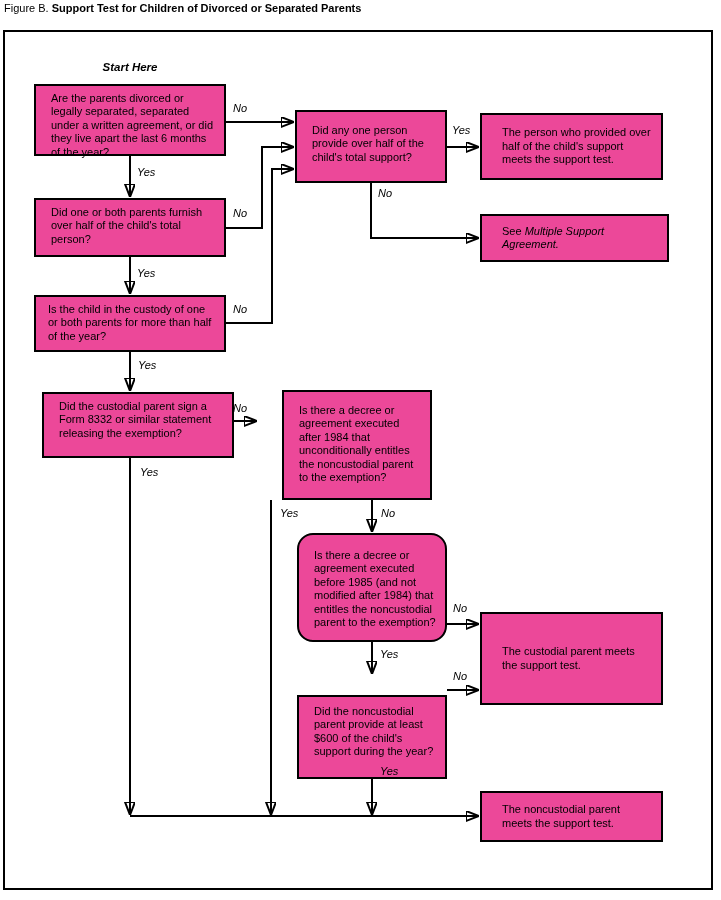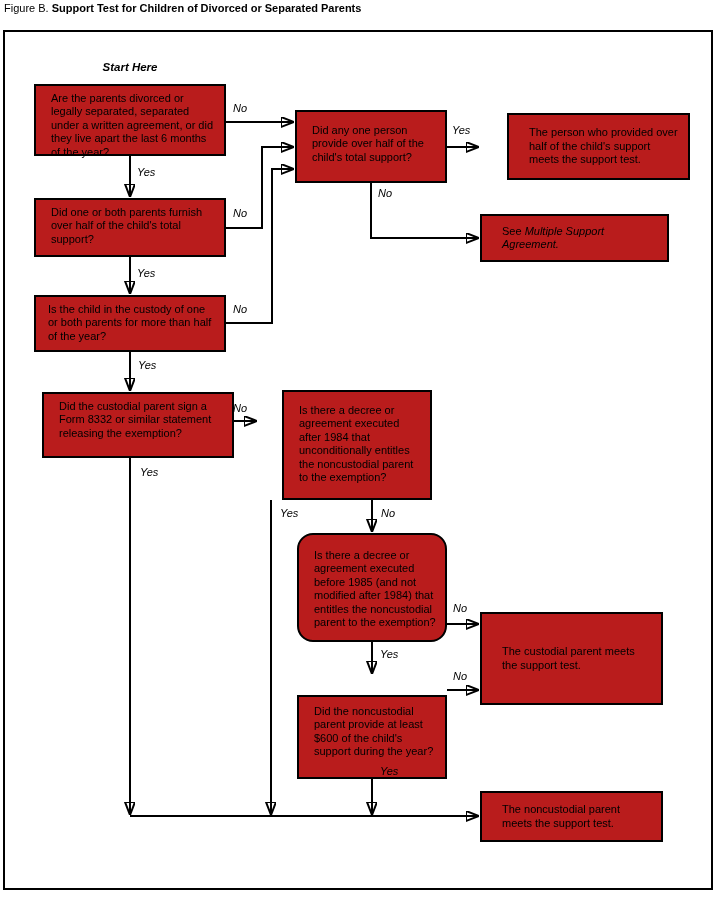--- a/index.html
+++ b/index.html
@@ -26,21 +26,21 @@
   }
   .start-label{
     position:absolute;left:34px;top:61px;width:192px;
     text-align:center;
     font-style:italic;font-weight:bold;
     font-size:11.5px;
   }
   .fc-box{
     position:absolute;
     border:2px solid #000;
-    background:#b91c1c;
+    background:#ec4899;
     box-sizing:border-box;
     font-size:11px;line-height:13.4px;
   }
   .q-box{padding:6px 8px 4px 15px;}
   .r-box{display:flex;align-items:center;padding:4px 10px 4px 20px;}
   .edge-label{
     position:absolute;
     font-style:italic;
     font-size:11px;line-height:12px;
     white-space:nowrap;
@@ -106,33 +106,33 @@
 
     <path d="M130,816 H478" marker-end="url(#arr)"></path>
   </svg>
 
   <div class="start-label">Start Here</div>
 
   <div class="fc-box q-box" style="left:34px;top:84px;width:192px;height:72px;">Are the parents divorced or legally separated, separated under a written agreement, or did they live apart the last 6 months of the year?</div>
 
   <div class="fc-box q-box" style="left:295px;top:110px;width:152px;height:73px;padding-top:12px;">Did any one person provide over half of the child's total support?</div>
 
-  <div class="fc-box q-box" style="left:34px;top:198px;width:192px;height:59px;">Did one or both parents furnish over half of the child's total support?</div>
+  <div class="fc-box q-box" style="left:34px;top:198px;width:192px;height:59px;">Did one or both parents furnish over half of the child's total person?</div>
 
   <div class="fc-box q-box" style="left:34px;top:295px;width:192px;height:57px;padding-left:12px;">Is the child in the custody of one or both parents for more than half of the year?</div>
 
   <div class="fc-box q-box" style="left:42px;top:392px;width:192px;height:66px;">Did the custodial parent sign a Form 8332 or similar statement releasing the exemption?</div>
 
   <div class="fc-box q-box" style="left:258px;top:390px;width:150px;height:110px;padding-top:12px;margin-left:24px;">Is there a decree or agreement executed after 1984 that unconditionally entitles the noncustodial parent to the exemption?</div>
 
   <div class="fc-box q-box" style="left:297px;top:533px;width:150px;height:109px;padding-top:14px;border-radius:16px;">Is there a decree or agreement executed before 1985 (and not modified after 1984) that entitles the noncustodial parent to the exemption?</div>
 
   <div class="fc-box q-box" style="left:297px;top:675px;width:150px;height:84px;padding-top:8px;margin-top:20px;">Did the noncustodial parent provide at least $600 of the child's support during the year?</div>
 
-  <div class="fc-box r-box" style="left:480px;top:113px;width:183px;height:67px;margin-left:27px;">
+  <div class="fc-box r-box" style="left:480px;top:113px;width:183px;height:67px;">
     <span>The person who provided over half of the child's support meets the support test.</span>
   </div>
 
   <div class="fc-box r-box" style="left:480px;top:214px;width:189px;height:48px;">
     <span><span>See </span><span class="ital">Multiple Support Agreement.</span></span>
   </div>
 
   <div class="fc-box r-box" style="left:480px;top:612px;width:183px;height:93px;">
     <span>The custodial parent meets the support test.</span>
   </div>

